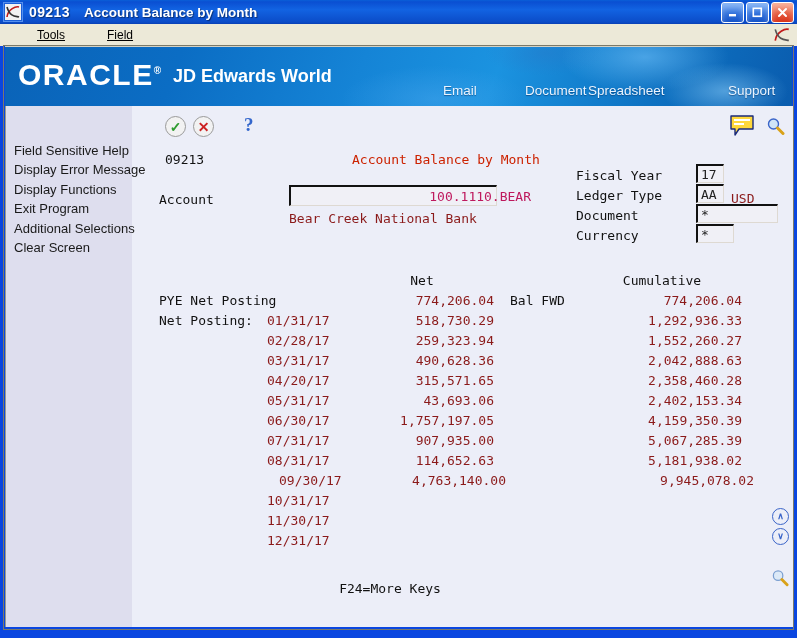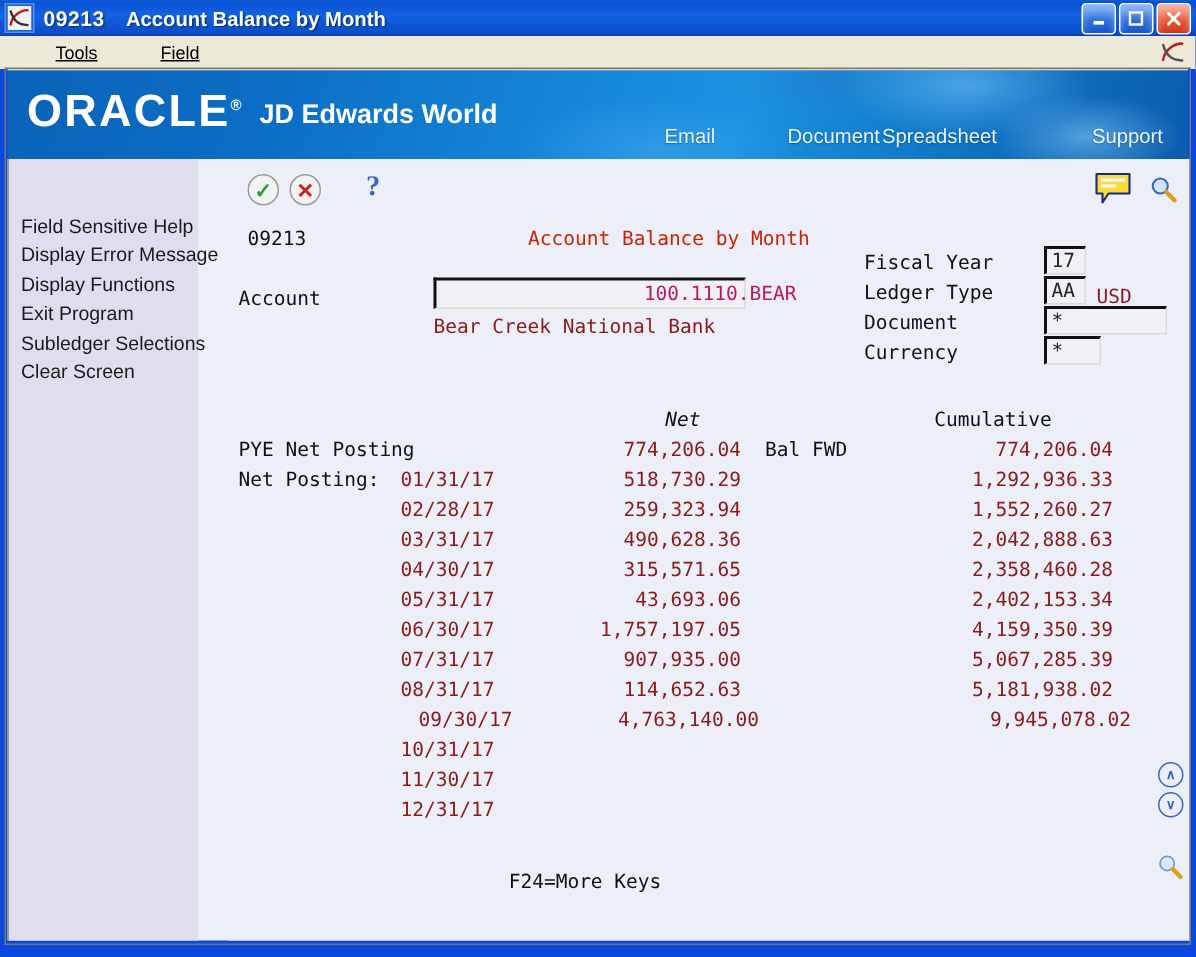--- a/index.html
+++ b/index.html
@@ -146,21 +146,21 @@
   .rf-label{position:absolute;left:424px;}
   .rf-box{
     position:absolute;background:#f0f0f6;box-sizing:border-box;
     border-top:2px solid #111;border-left:2px solid #111;
     border-right:1px solid #ded9d2;border-bottom:1px solid #ded9d2;
   }
   .rf-val{position:absolute;color:#222;}
   .usd{position:absolute;left:579px;top:85px;color:#8b1a1a;}
 
   
-  .col-net{position:absolute;left:225px;top:167px;width:90px;text-align:right;font-style:italic;}
+  .col-net{position:absolute;left:225px;top:167px;width:90px;text-align:center;}
   .col-cum{position:absolute;left:455px;top:167px;width:110px;text-align:center;}
   .row{position:absolute;left:0;width:641px;height:20px;}
   .c-label{position:absolute;left:7px;}
   .c-date{position:absolute;left:115px;}
   .c-net{position:absolute;left:190px;width:152px;text-align:right;}
   .c-bal{position:absolute;left:358px;}
   .c-cum{position:absolute;left:418px;width:172px;text-align:right;}
 
   .fkeys{position:absolute;left:0;top:473px;width:641px;text-align:center;}
   .fkeys span{margin-left:-165px;}
@@ -244,21 +244,21 @@
   </div>
 
   <div class="bodyframe">
 
     <div class="sidebar">
       <div class="sidebar-list">
         <div class="sb-item">Field Sensitive Help</div>
         <div class="sb-item">Display Error Message</div>
         <div class="sb-item">Display Functions</div>
         <div class="sb-item">Exit Program</div>
-        <div class="sb-item">Subledger Selections</div>
+        <div class="sb-item">Additional Selections</div>
         <div class="sb-item">Clear Screen</div>
       </div>
     </div>
 
     <div class="panel">
 
       <div class="tbar">
         <div class="ico-ok">✓</div>
         <div class="ico-no">✕</div>
         <div class="ico-q">?</div>
@@ -327,21 +327,21 @@
         <div class="gs dkred c-date">02/28/17</div>
         <div class="gs dkred c-net">259,323.94</div>
         <div class="gs dkred c-cum">1,552,260.27</div>
       </div>
       <div class="row" style="top:247px;">
         <div class="gs dkred c-date">03/31/17</div>
         <div class="gs dkred c-net">490,628.36</div>
         <div class="gs dkred c-cum">2,042,888.63</div>
       </div>
       <div class="row" style="top:267px;">
-        <div class="gs dkred c-date">04/30/17</div>
+        <div class="gs dkred c-date">04/20/17</div>
         <div class="gs dkred c-net">315,571.65</div>
         <div class="gs dkred c-cum">2,358,460.28</div>
       </div>
       <div class="row" style="top:287px;">
         <div class="gs dkred c-date">05/31/17</div>
         <div class="gs dkred c-net">43,693.06</div>
         <div class="gs dkred c-cum">2,402,153.34</div>
       </div>
       <div class="row" style="top:307px;">
         <div class="gs dkred c-date">06/30/17</div>

